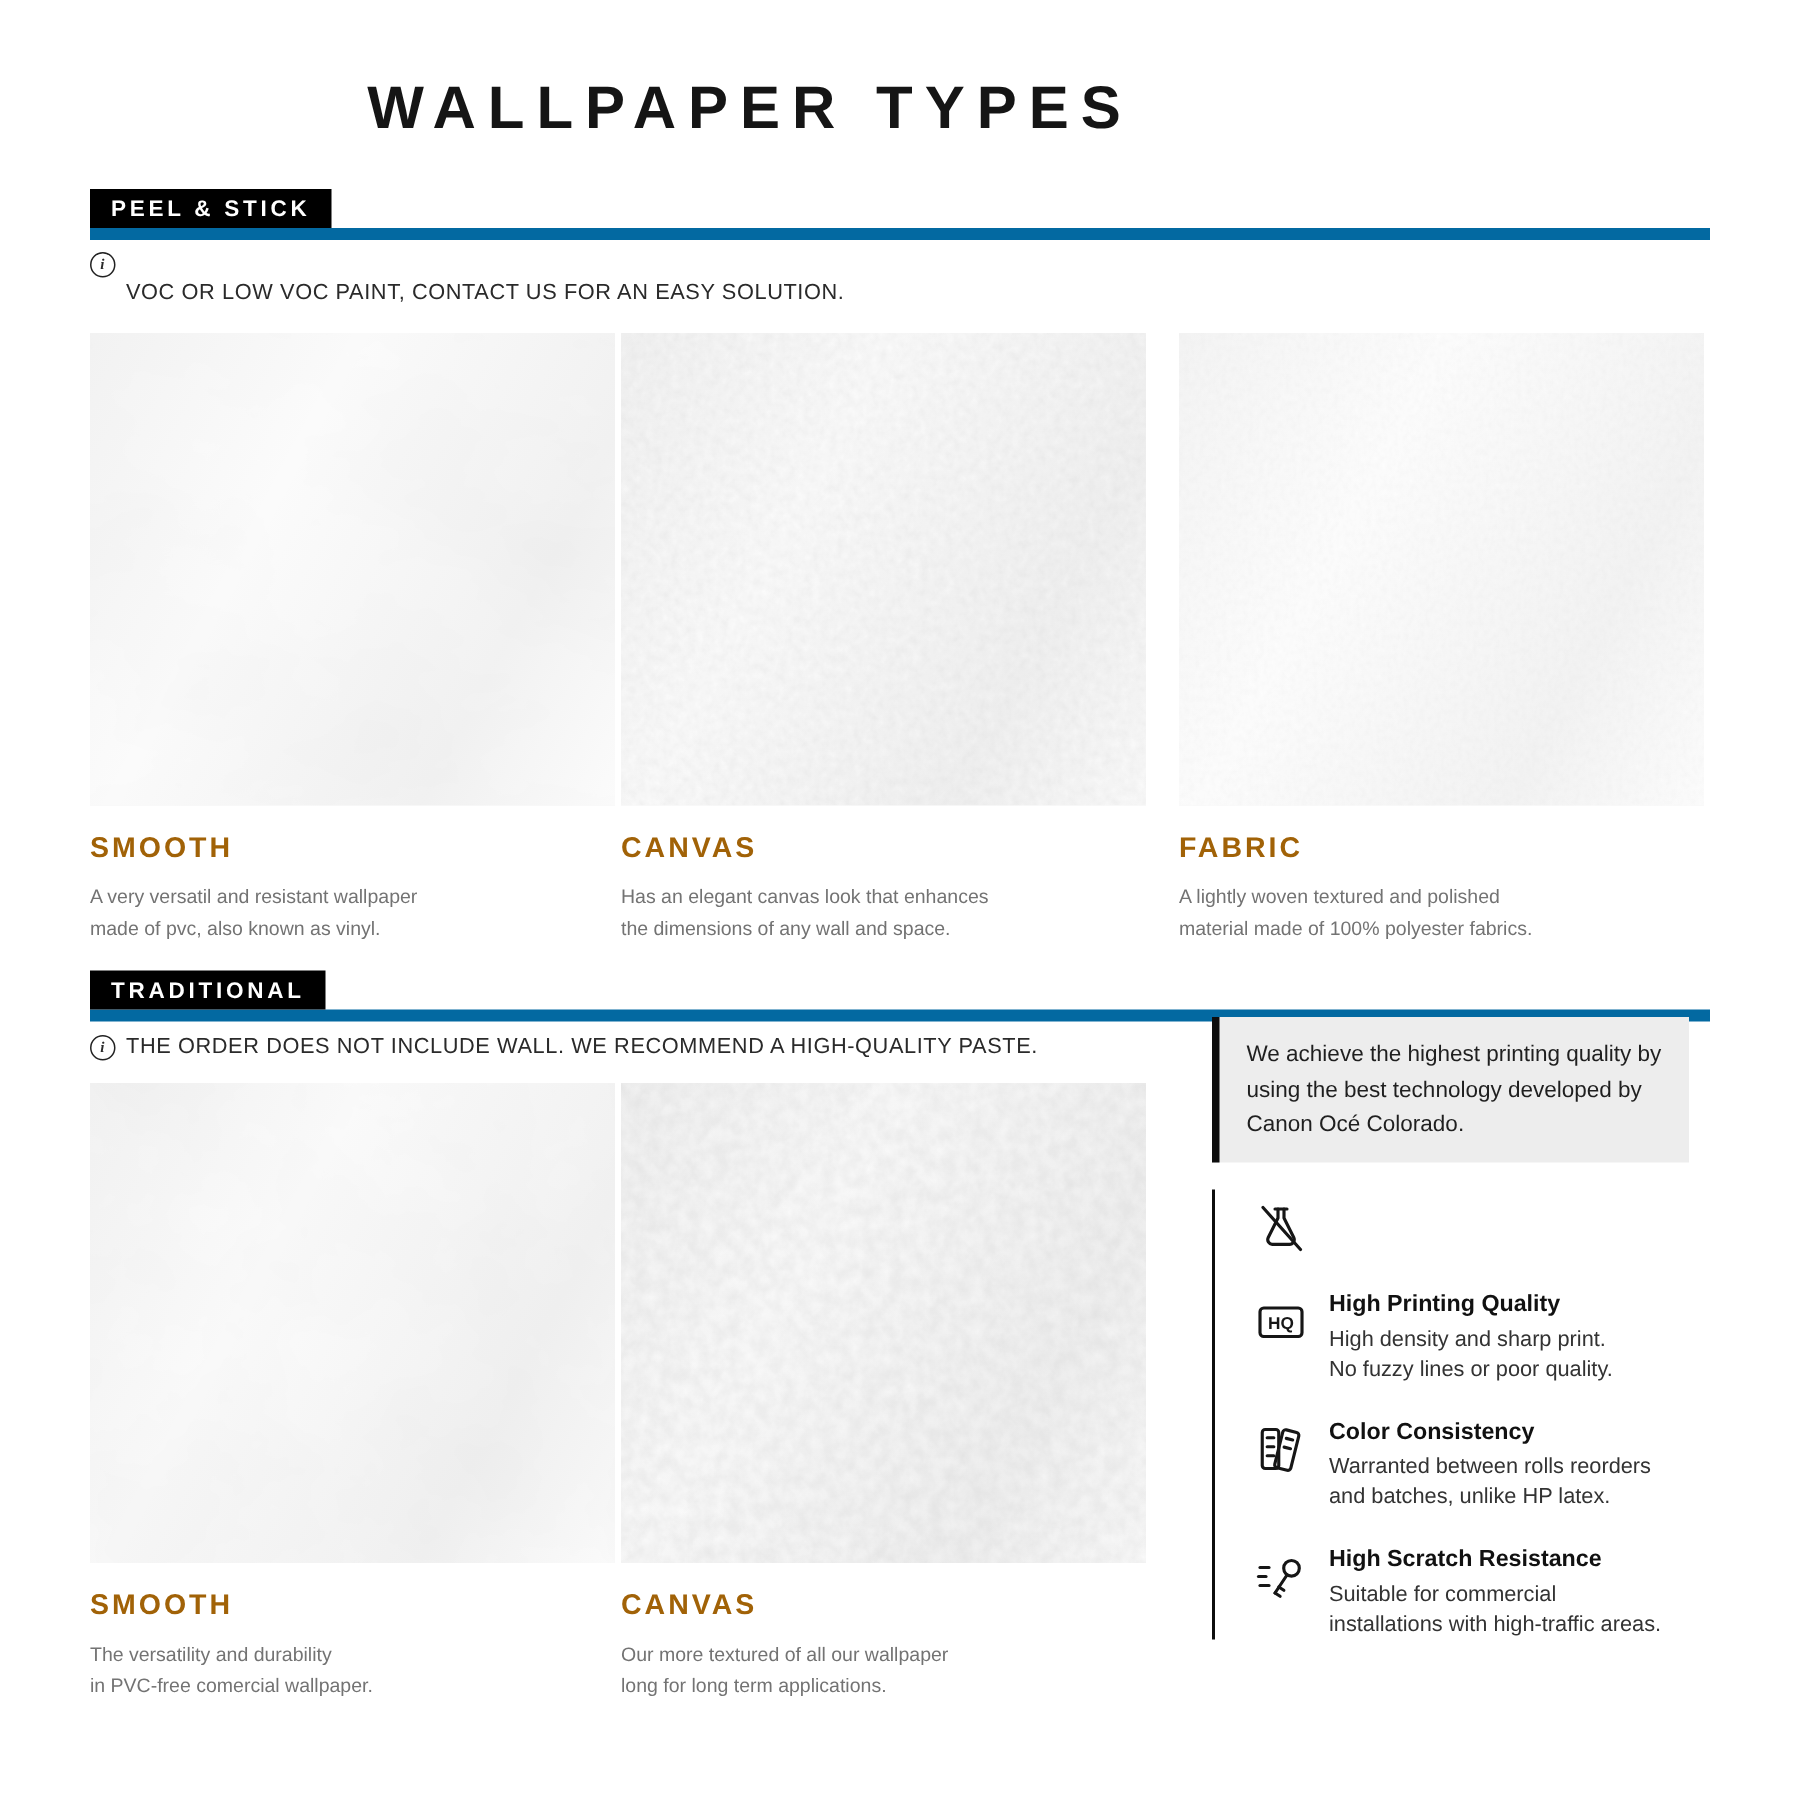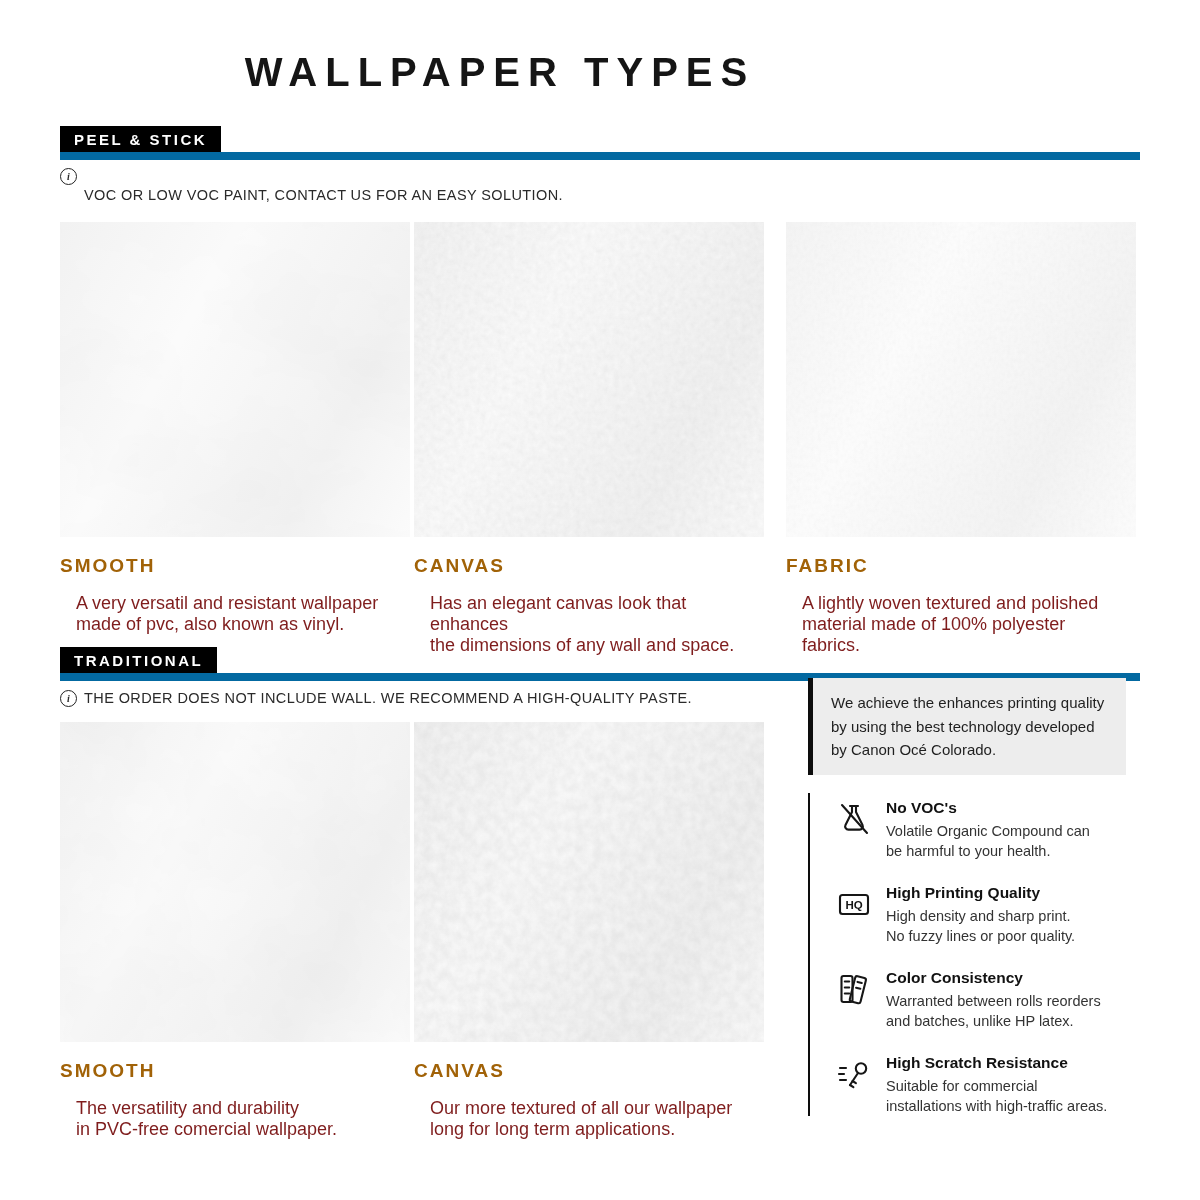--- a/index.html
+++ b/index.html
@@ -31,21 +31,21 @@
   .c4{left:60px;top:722px;}
   .c5{left:414px;top:722px;}
   .swatch{position:relative;width:350px;background:#f3f3f3;overflow:hidden;}
   .row1 .swatch{height:315px;}
   .row2 .swatch{height:320px;}
   .swatch svg{display:block;width:100%;height:100%;}
   .swatch::after{content:"";position:absolute;inset:0;
      background:linear-gradient(118deg,rgba(110,110,110,0.06),rgba(255,255,255,0) 35%,
                 rgba(120,120,120,0.07) 75%,rgba(255,255,255,0.02));}
   .card h3{margin:18px 0 10px;font-size:19px;font-weight:bold;letter-spacing:2px;color:#a16207;}
-  .card p{margin:16px;font-size:18px;line-height:21px;color:#7f1d1d;}
+  .card p{margin:0;font-size:13px;line-height:21px;color:#737373;}
 
   .quote{position:absolute;left:808px;top:678px;width:318px;box-sizing:border-box;
          background:#ededed;border-left:5px solid #0d0d0d;padding:13px 16px 13px 18px;
          font-size:15px;line-height:23.5px;color:#1f1f1f;}
 
   .features{position:absolute;left:808px;top:793px;width:334px;box-sizing:border-box;
             border-left:2px solid #0d0d0d;padding-left:25px;padding-top:6px;}
   .feature{display:flex;gap:13px;align-items:flex-start;margin-bottom:23px;}
   .feature:last-child{margin-bottom:0;}
   .ficon{flex:0 0 38px;padding-top:1px;}
@@ -191,41 +191,34 @@
         <rect width="100%" height="100%" fill="#f2f2f2" filter="url(#t5)"></rect>
       </svg>
     </div>
     <h3>CANVAS</h3>
     <p>
       <span>Our more textured of all our wallpaper</span><br>
       <span>long for long term applications.</span>
     </p>
   </div>
 
-  <div class="quote">We achieve the enhances printing quality by using the best technology developed by Canon Océ Colorado.</div>
+  <div class="quote">We achieve the highest printing quality by using the best technology developed by Canon Océ Colorado.</div>
 
   <div class="features">
 
     <div class="feature">
       <span class="ficon">
         <svg width="38" height="38" viewBox="0 0 38 38" xmlns="http://www.w3.org/2000/svg">
           <g fill="none" stroke="#161616" stroke-width="2.1" stroke-linecap="round" stroke-linejoin="round">
             <path d="M15 6 h8"></path>
             <path d="M17 6 v6 L10.5 25 a3.2 3.2 0 0 0 2.9 4.6 h11.2 a3.2 3.2 0 0 0 2.9 -4.6 L21 12 V6"></path>
             <path d="M7 5 L32 33"></path>
           </g>
         </svg>
       </span>
-      <div>
-        <p class="ftitle">No VOC's</p>
-        <p class="fdesc">
-          <span>Volatile Organic Compound can</span><br>
-          <span>be harmful to your health.</span>
-        </p>
-      </div>
     </div>
 
     <div class="feature">
       <span class="ficon">
         <svg width="38" height="38" viewBox="0 0 38 38" xmlns="http://www.w3.org/2000/svg">
           <rect x="5" y="10" width="28" height="19" rx="2.5" fill="none" stroke="#161616" stroke-width="2.1"></rect>
           <text x="19" y="24" text-anchor="middle" font-size="11.5" font-weight="bold" font-family="Liberation Sans, sans-serif" fill="#161616">HQ</text>
         </svg>
       </span>
       <div>

